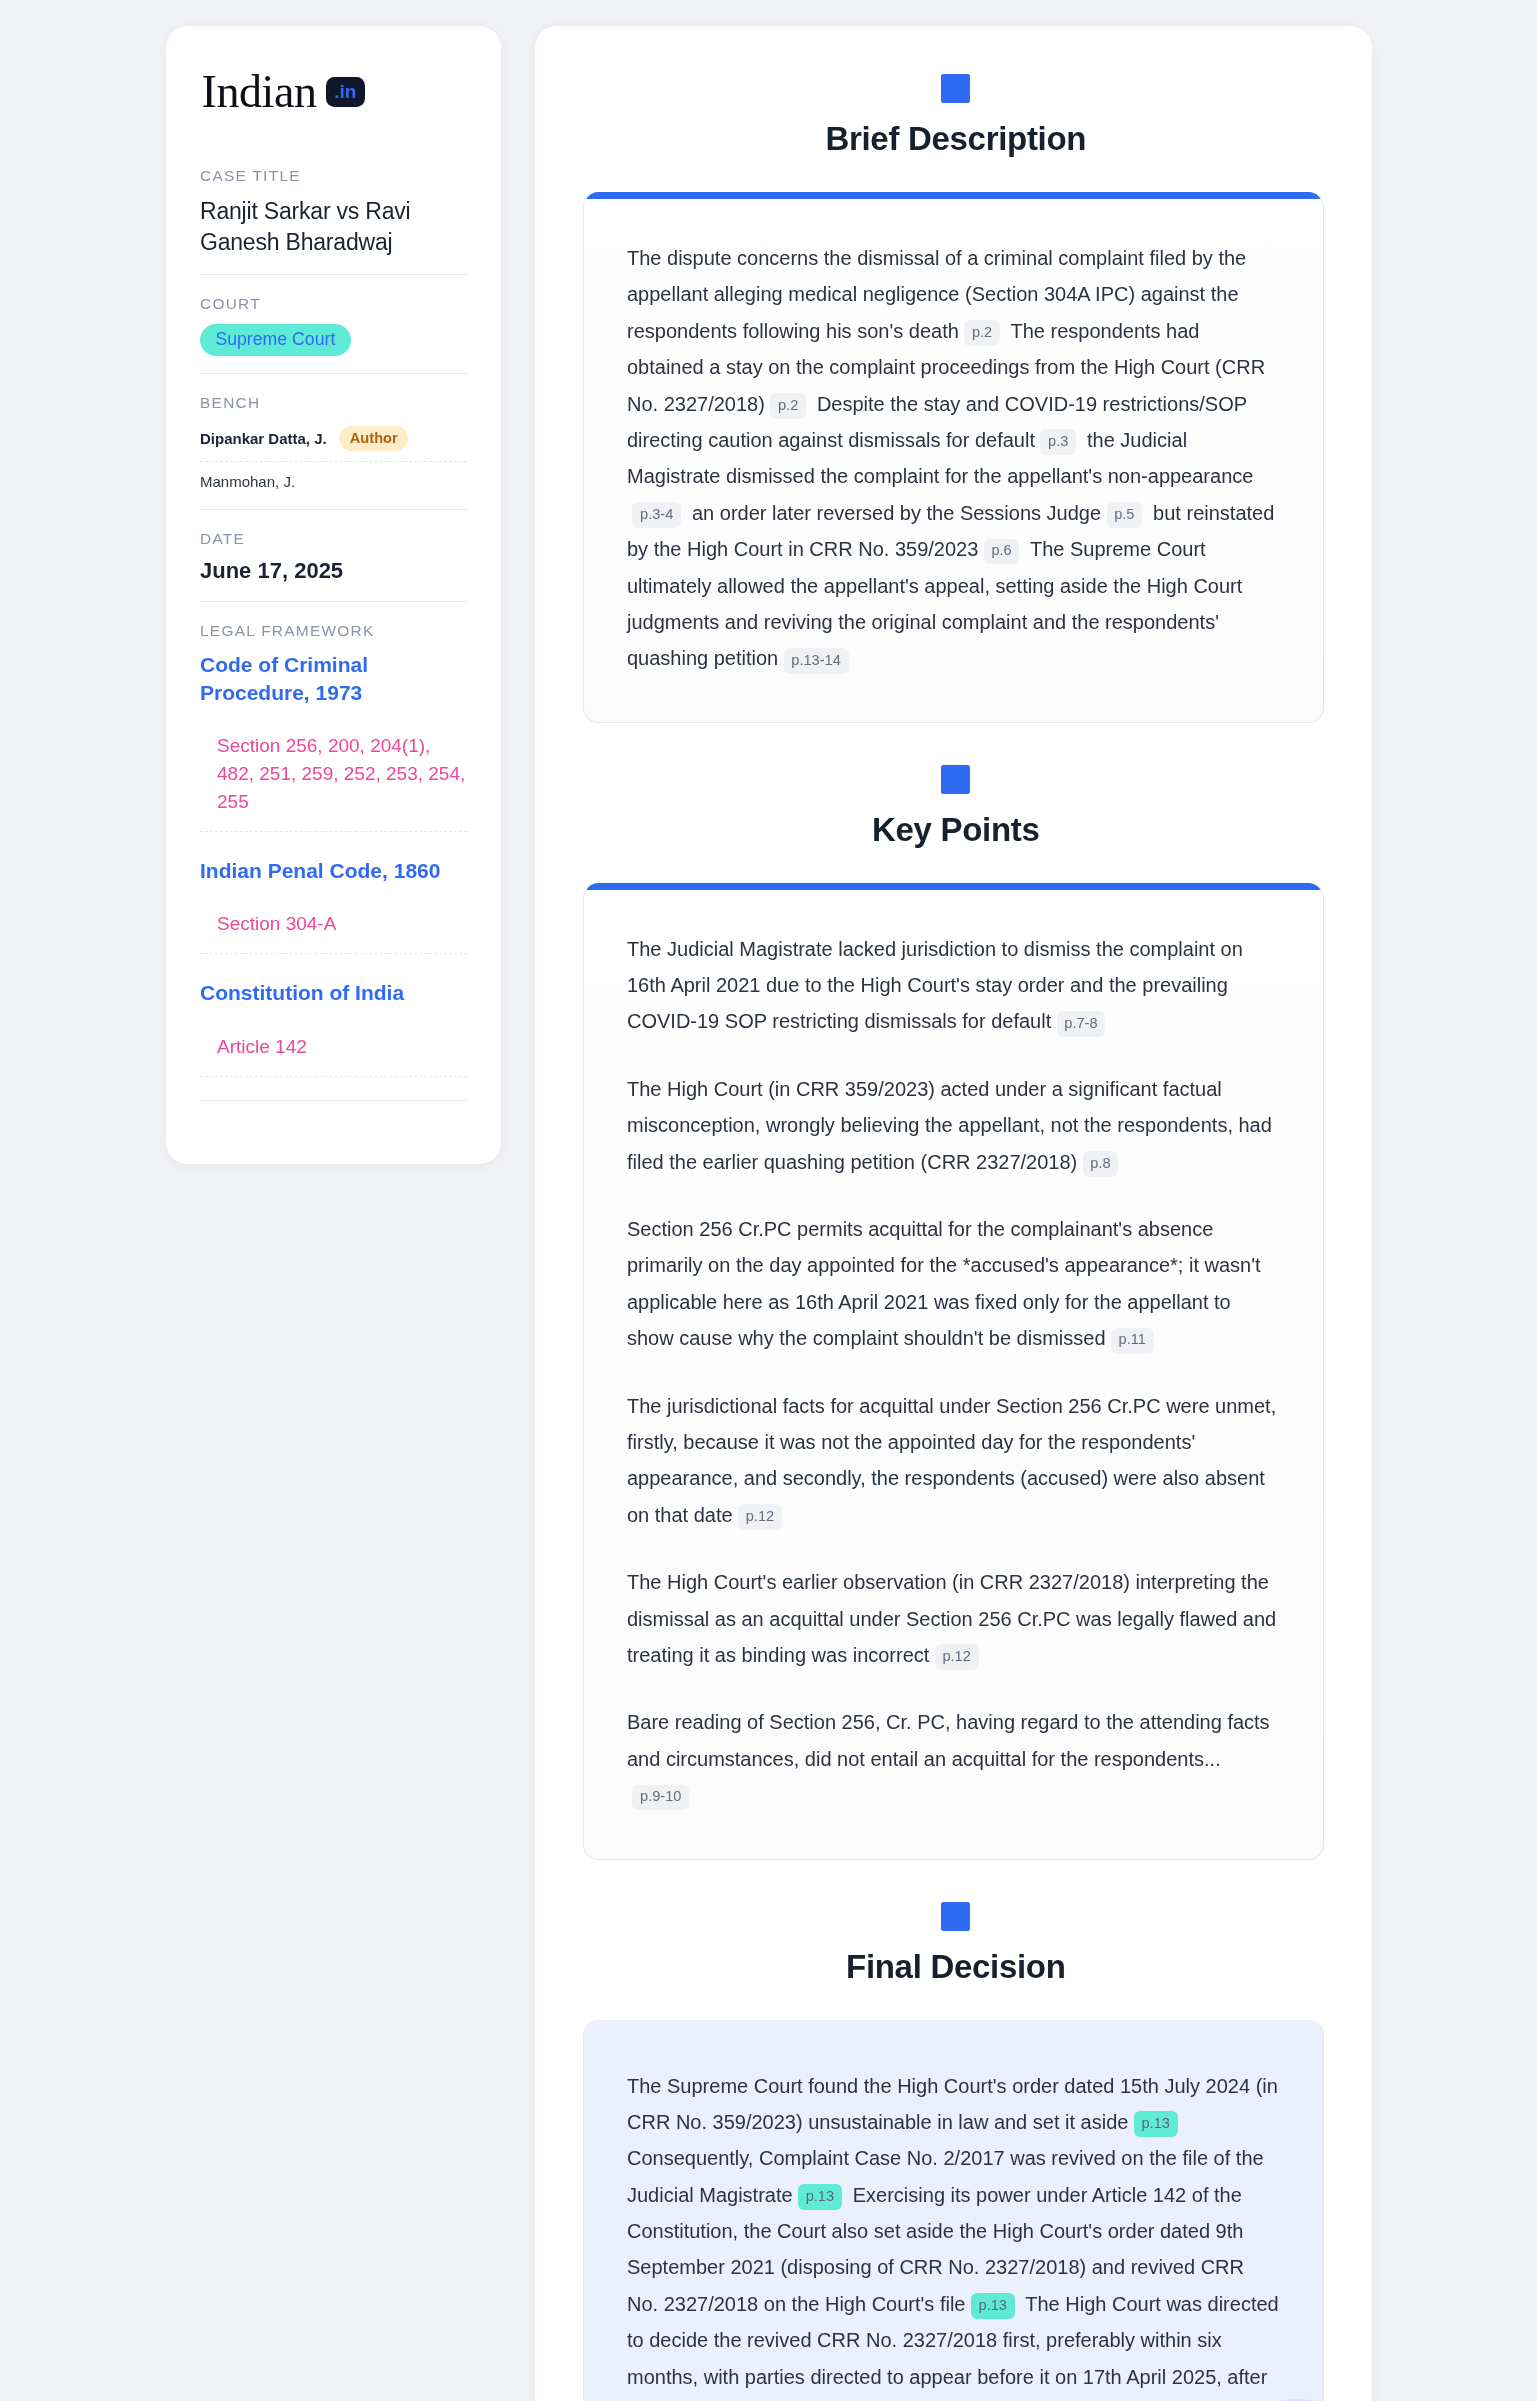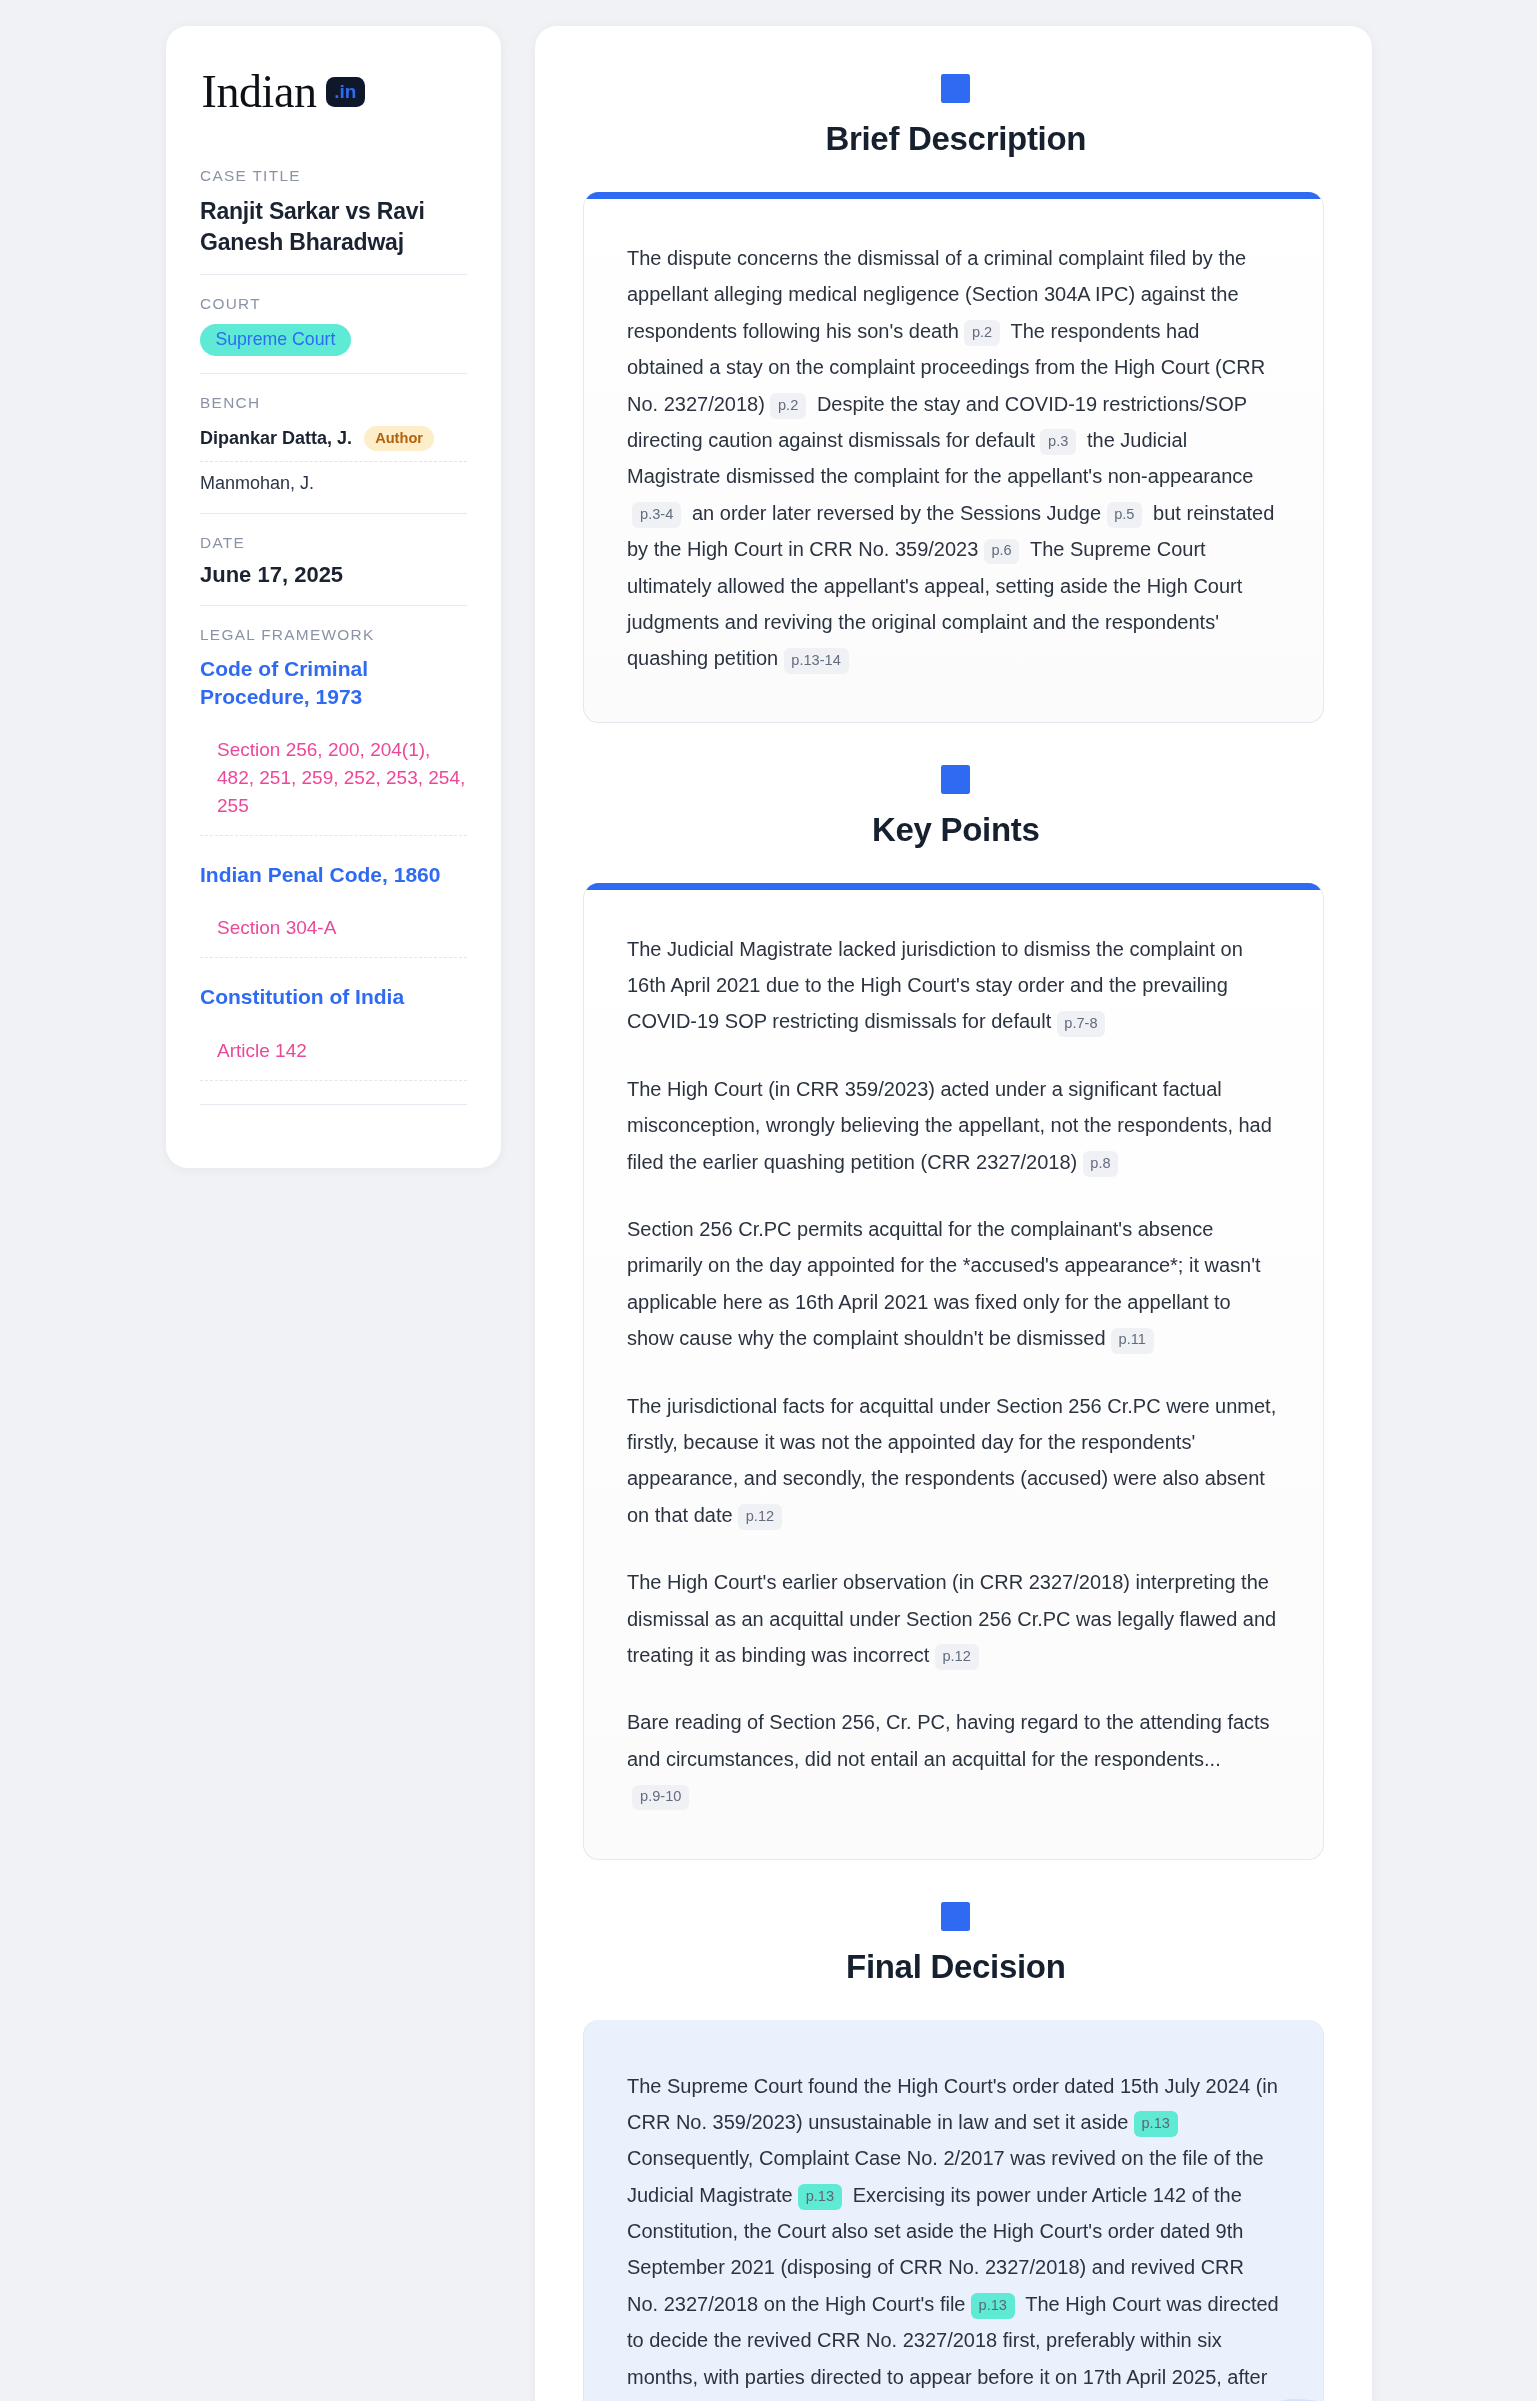--- a/index.html
+++ b/index.html
@@ -64,21 +64,21 @@
   .meta-label {
     font-size: 15.4px;
     letter-spacing: 1.3px;
     color: #8a93a6;
     text-transform: uppercase;
     margin-bottom: 10.8px;
   }
 
   .case-title {
     font-size: 23px;
-    font-weight: bold;
+    font-weight: normal;
     color: #1b2331;
     line-height: 1.34;
     letter-spacing: -0.2px;
   }
 
   .pill-court {
     display: inline-block;
     background: #5eead4;
     color: #2f6bf2;
     font-size: 17.7px;
@@ -89,21 +89,21 @@
 
   .judge-row {
     display: flex;
     align-items: center;
     gap: 12.3px;
     padding: 3.1px 0 10.8px 0;
     border-bottom: 1.5px dashed #dfe3ea;
   }
   .judge-row.last { border-bottom: none; padding-bottom: 1.5px; padding-top: 10.8px; }
   .judge-name {
-    font-size: 18px;
+    font-size: 15px;
     font-weight: bold;
     color: #1b2331;
   }
   .judge-name.plain { font-weight: normal; color: #2c3545; }
   .badge-author {
     background: #fdeec9;
     color: #b4620a;
     font-size: 14.6px;
     font-weight: bold;
     border-radius: 768px;

